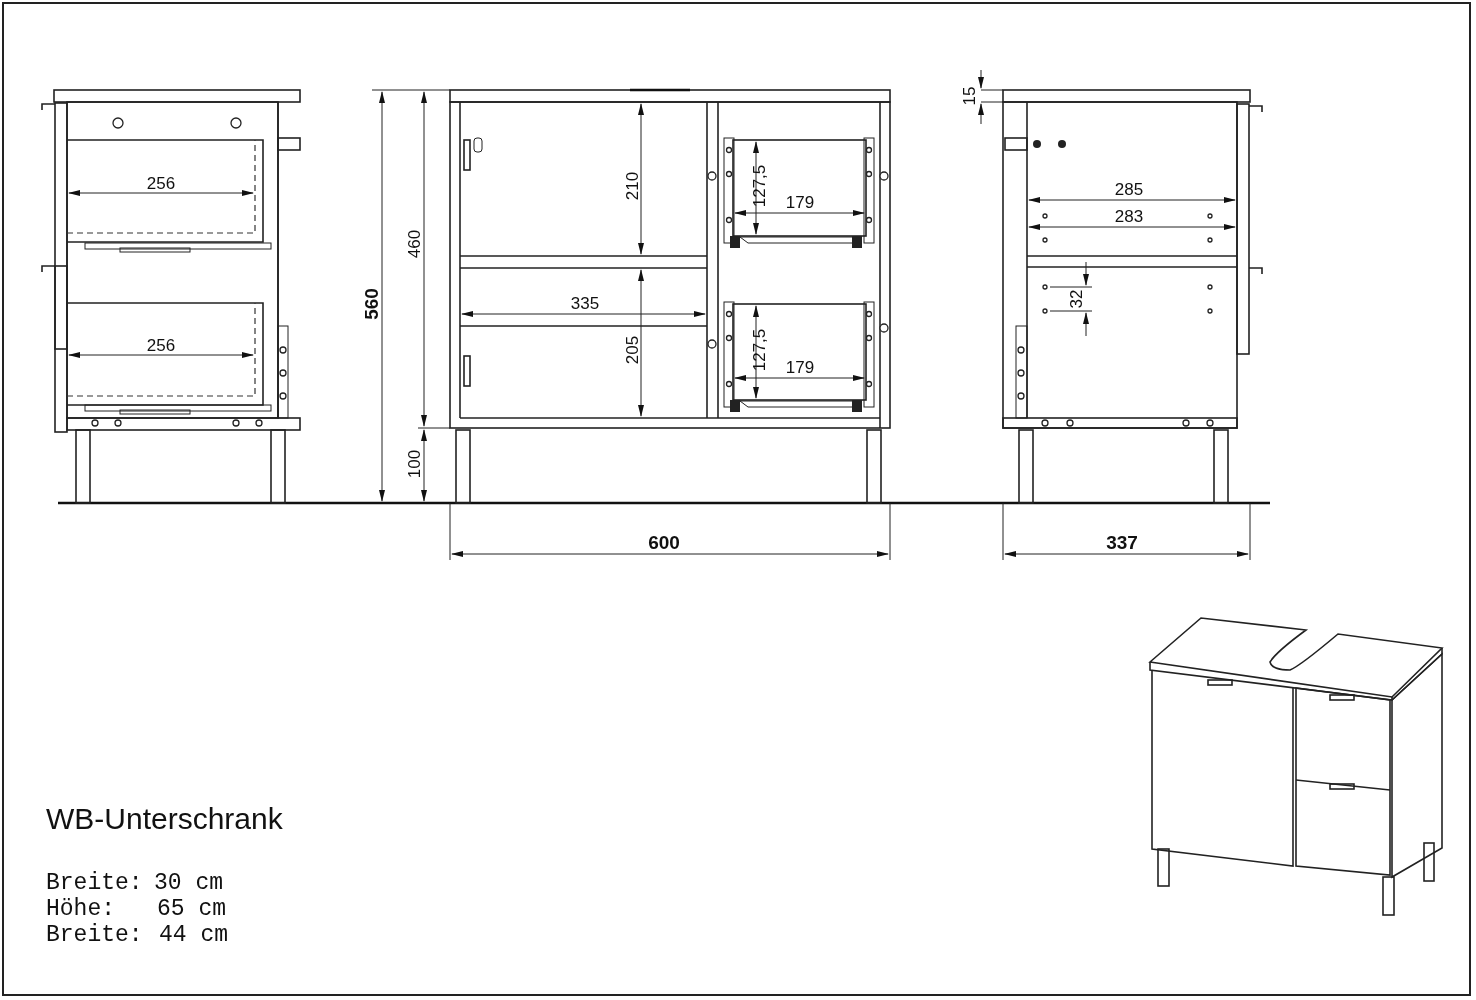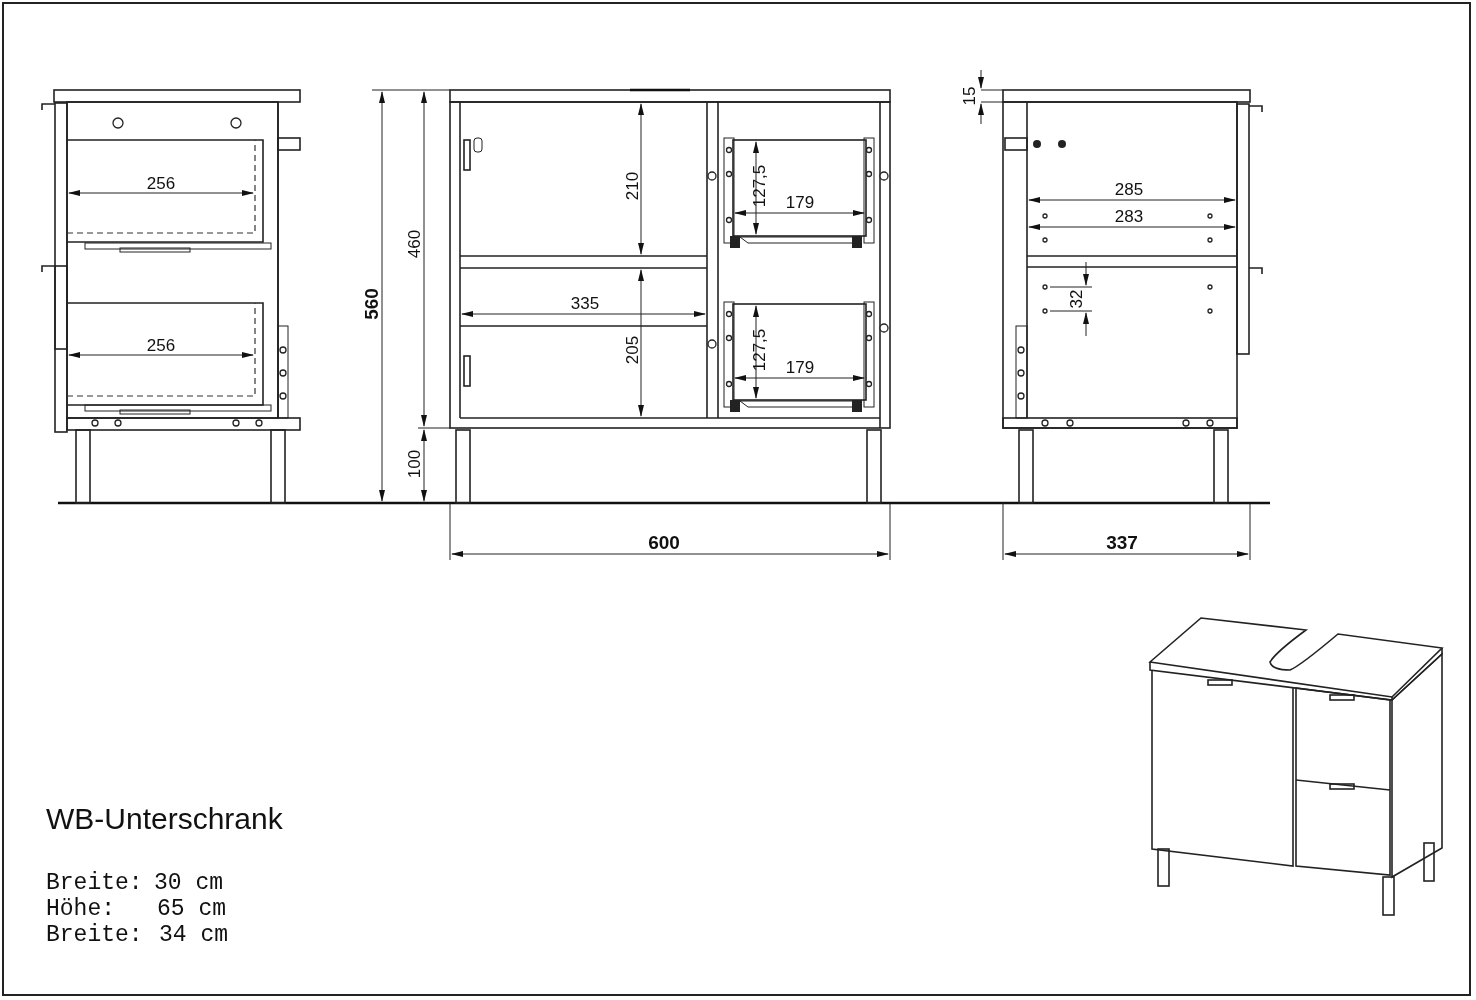--- a/index.html
+++ b/index.html
@@ -247,15 +247,15 @@
   <div class="spec-row">
     <span class="spec-label">Breite:</span>
     <span>30 cm</span>
   </div>
   <div class="spec-row">
     <span class="spec-label">Höhe:</span>
     <span style="padding-left:3px">65 cm</span>
   </div>
   <div class="spec-row">
     <span class="spec-label">Breite:</span>
-    <span style="padding-left:5px">34 cm</span>
+    <span style="padding-left:5px">44 cm</span>
   </div>
 </div>
 
 </body></html>

